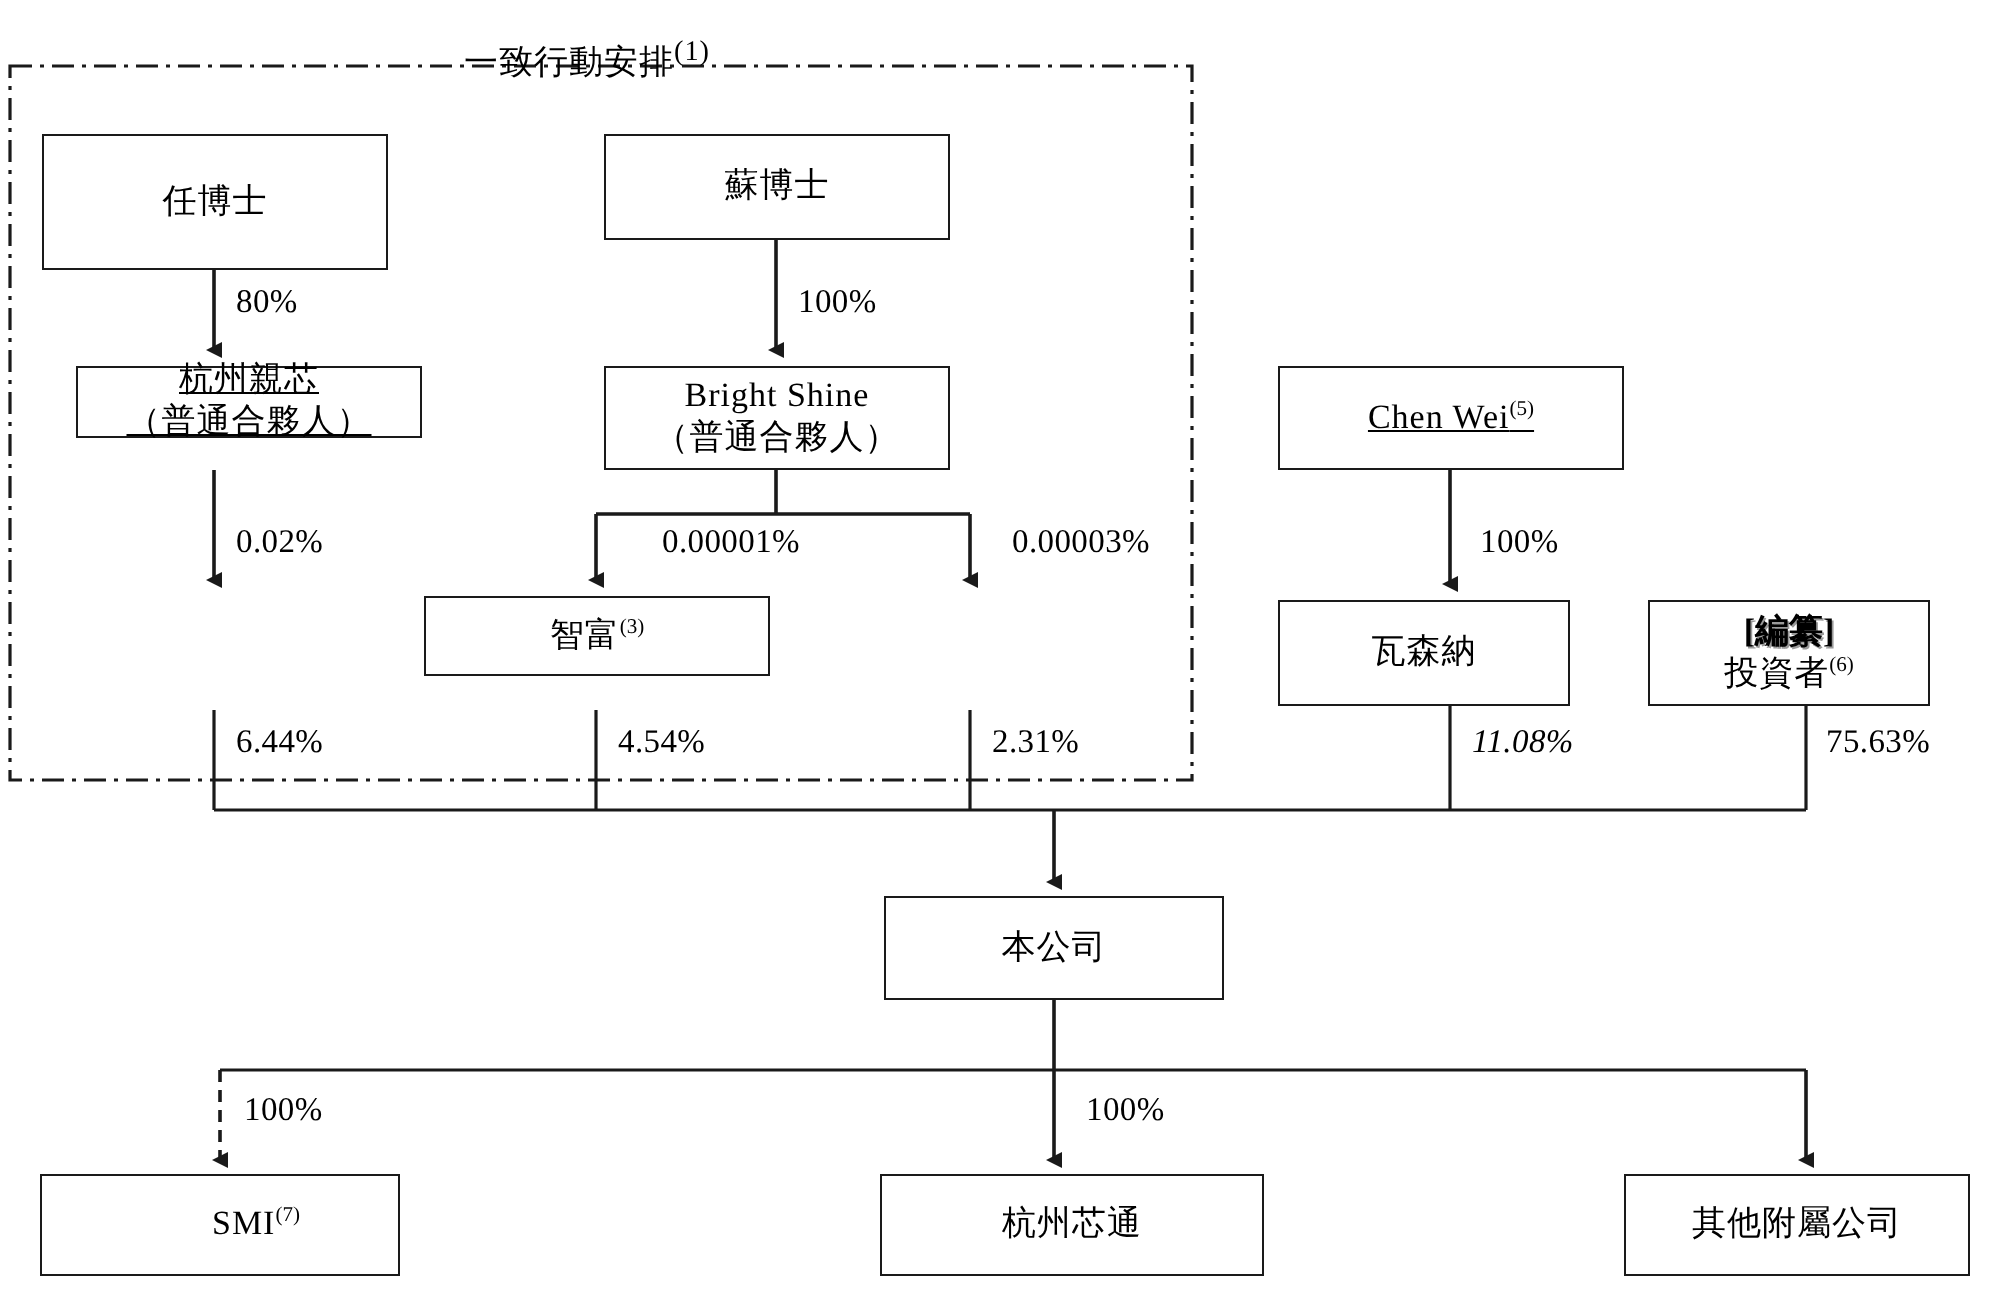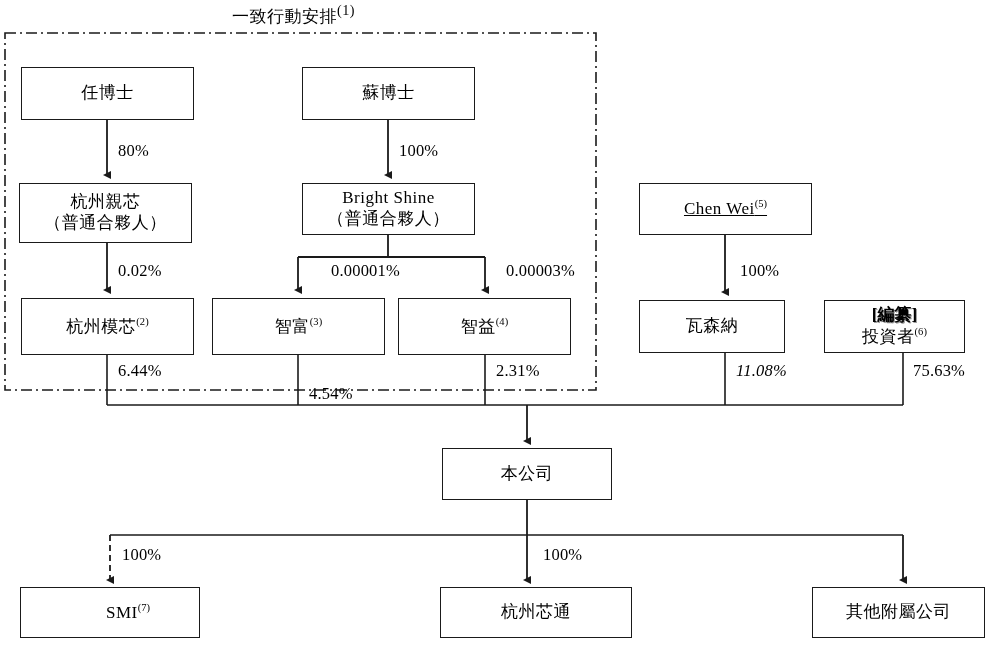--- a/index.html
+++ b/index.html
@@ -41,20 +41,21 @@
     font-weight: bold;
     letter-spacing: 0px;
     text-shadow: 0.9px 0.9px 0 #9a9a9a;
   }
   .title {
     position: absolute;
     font-size: 17px;
     letter-spacing: 0.5px;
     white-space: nowrap;
     z-index: 4;
+    margin-top: 16px;
   }
   .pct {
     position: absolute;
     font-size: 16.5px;
     white-space: nowrap;
     letter-spacing: 0.2px;
     z-index: 4;
   }
   svg.layer {
     position: absolute;
@@ -103,47 +104,41 @@
     <line x1="110" y1="535" x2="903" y2="535" stroke="#1a1a1a" stroke-width="1.6"></line>
     <line x1="110" y1="535" x2="110" y2="580" stroke="#1a1a1a" stroke-width="1.8" stroke-dasharray="6 4" marker-end="url(#arrow)"></line>
     <line x1="527" y1="535" x2="527" y2="580" stroke="#1a1a1a" stroke-width="1.8" marker-end="url(#arrow)"></line>
     <line x1="903" y1="535" x2="903" y2="580" stroke="#1a1a1a" stroke-width="1.8" marker-end="url(#arrow)"></line>
   </svg>
 
   <div class="title" style="left:232px; top:2px;">
     <span>一致行動安排</span><sup>(1)</sup>
   </div>
 
-  <div class="node" style="left:21px; top:67px; width:173px; height:53px;">
+  <div class="node" style="left:21px; top:67px; width:173px; height:68px;">
     <span class="ln">任博士</span>
   </div>
   <div class="node" style="left:302px; top:67px; width:173px; height:53px;">
     <span class="ln">蘇博士</span>
   </div>
 
-  <div class="node" style="left:19px; top:183px; width:173px; height:60px;">
+  <div class="node" style="left:38px; top:183px; width:173px; height:36px;text-decoration:underline;">
     <span class="ln">杭州親芯</span>
     <span class="ln">（普通合夥人）</span>
   </div>
   <div class="node" style="left:302px; top:183px; width:173px; height:52px;">
     <span class="ln">Bright Shine</span>
     <span class="ln">（普通合夥人）</span>
   </div>
   <div class="node" style="left:639px; top:183px; width:173px; height:52px;text-decoration:underline;">
     <span class="ln"><span>Chen Wei</span><sup>(5)</sup></span>
   </div>
 
-  <div class="node" style="left:21px; top:298px; width:173px; height:57px;">
-    <span class="ln"><span>杭州模芯</span><sup>(2)</sup></span>
-  </div>
-  <div class="node" style="left:212px; top:298px; width:173px; height:57px;">
+  <div class="node" style="left:212px; top:298px; width:173px; height:40px;">
     <span class="ln"><span>智富</span><sup>(3)</sup></span>
-  </div>
-  <div class="node" style="left:398px; top:298px; width:173px; height:57px;">
-    <span class="ln"><span>智益</span><sup>(4)</sup></span>
   </div>
   <div class="node" style="left:639px; top:300px; width:146px; height:53px;">
     <span class="ln">瓦森納</span>
   </div>
   <div class="node" style="left:824px; top:300px; width:141px; height:53px;">
     <span class="ln redact">[編纂]</span>
     <span class="ln"><span>投資者</span><sup>(6)</sup></span>
   </div>
 
   <div class="node" style="left:442px; top:448px; width:170px; height:52px;">
@@ -161,21 +156,21 @@
   </div>
 
   <div class="pct" style="left:118px; top:141px;">80%</div>
   <div class="pct" style="left:399px; top:141px;">100%</div>
   <div class="pct" style="left:118px; top:261px;">0.02%</div>
   <div class="pct" style="left:309px; top:261px;margin-left:22px;">0.00001%</div>
   <div class="pct" style="left:506px; top:261px;">0.00003%</div>
   <div class="pct" style="left:740px; top:261px;">100%</div>
 
   <div class="pct" style="left:118px; top:361px;">6.44%</div>
-  <div class="pct" style="left:309px; top:361px;margin-top:23px;">4.54%</div>
+  <div class="pct" style="left:309px; top:361px;">4.54%</div>
   <div class="pct" style="left:496px; top:361px;">2.31%</div>
   <div class="pct" style="left:736px; top:361px;font-style:italic;">11.08%</div>
   <div class="pct" style="left:913px; top:361px;">75.63%</div>
 
   <div class="pct" style="left:122px; top:545px;">100%</div>
   <div class="pct" style="left:543px; top:545px;">100%</div>
 
 </div>
 
 </body></html>

